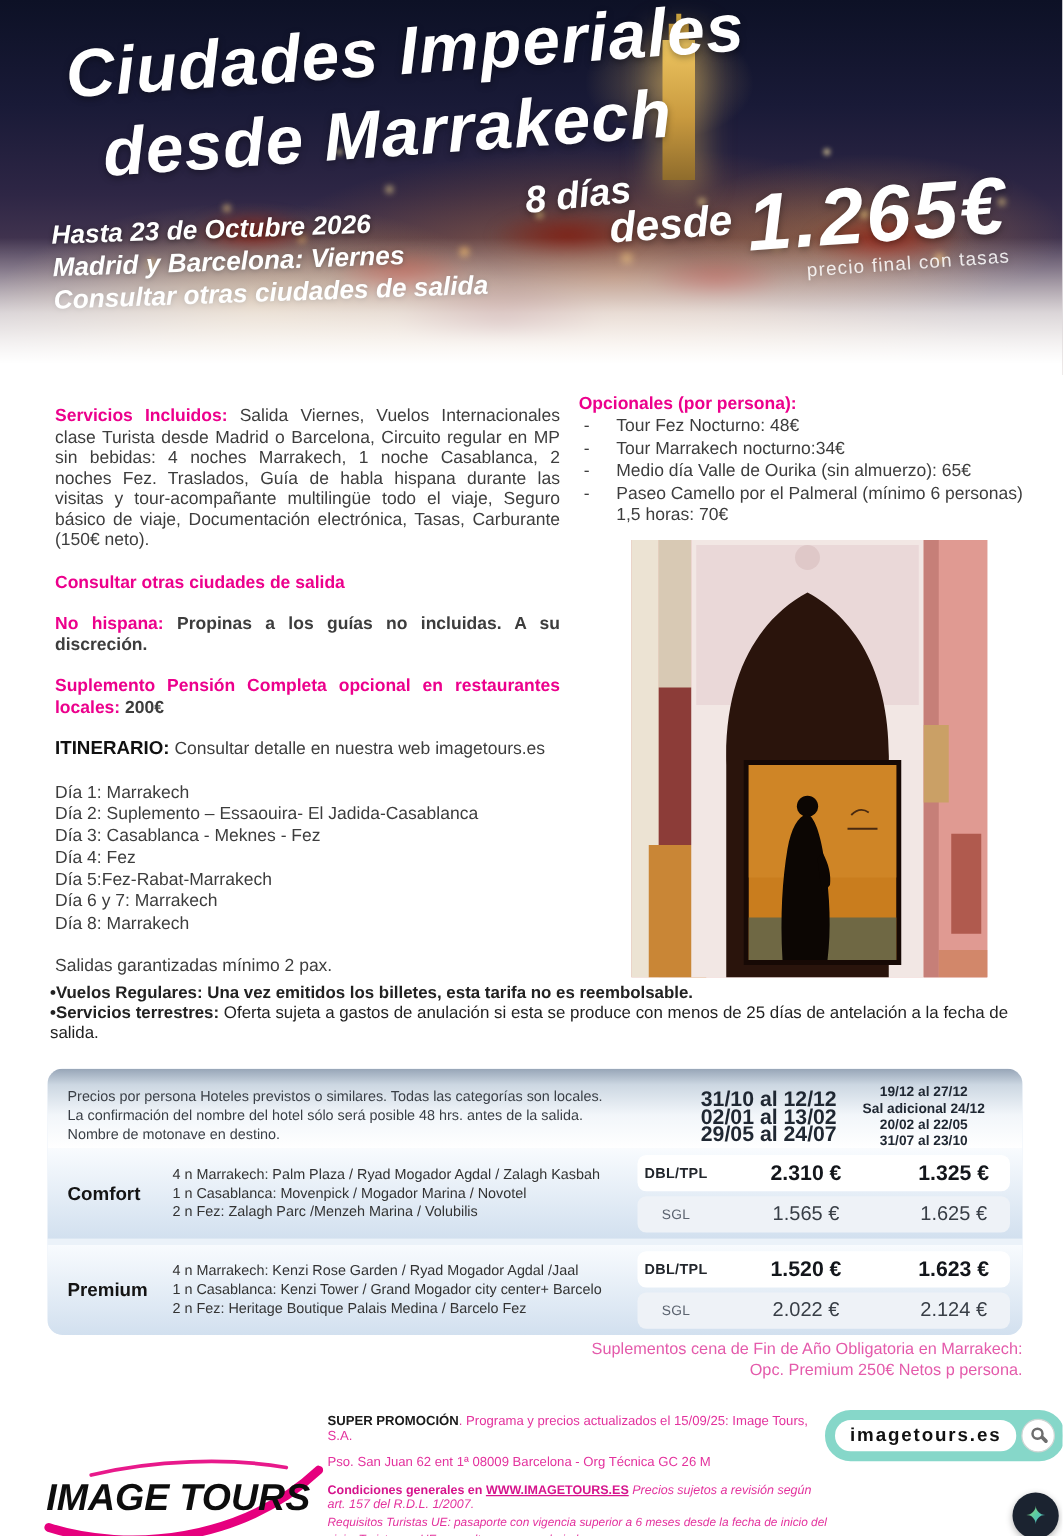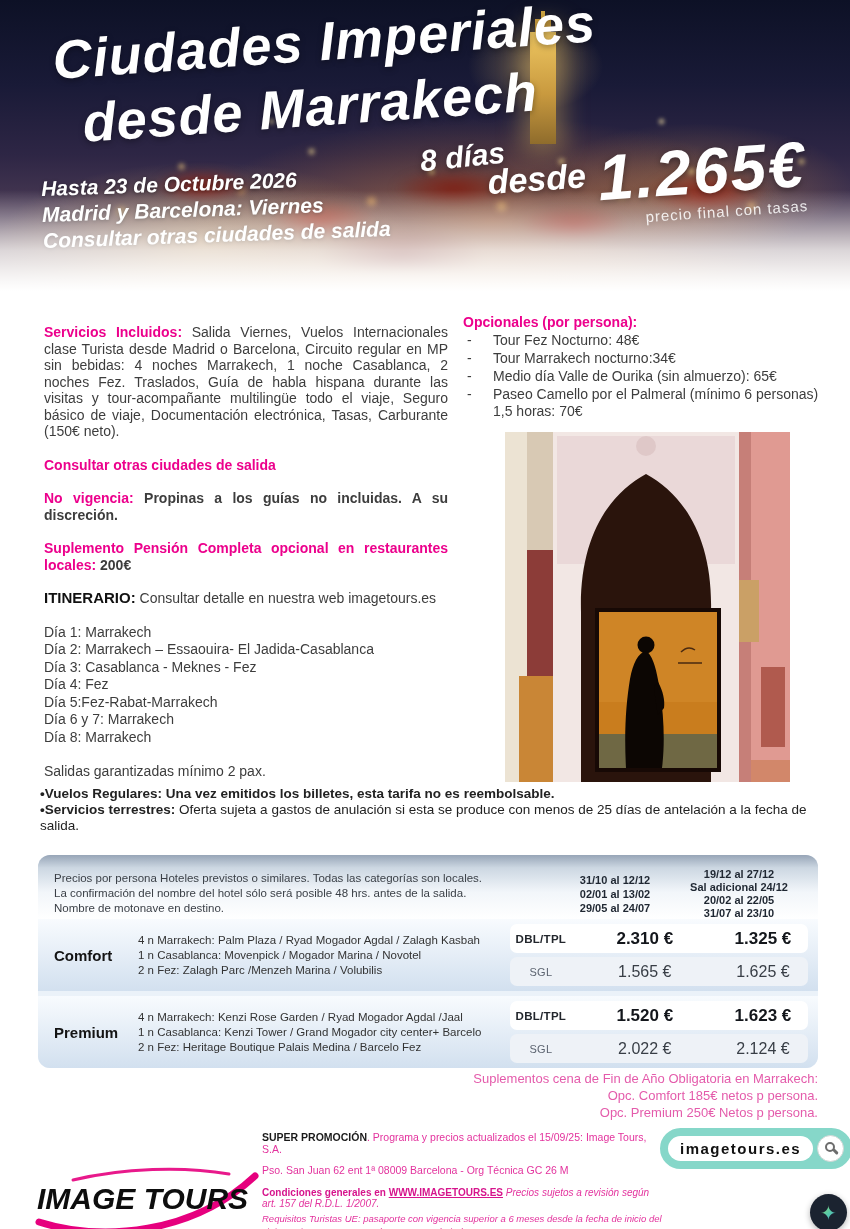--- a/index.html
+++ b/index.html
@@ -80,21 +80,21 @@
   .photo { position:absolute; left:505px; top:432px; width:285px; height:350px; }
 
   .notes { position:absolute; left:40px; top:786px; width:780px; font-size:13.5px; line-height:16px; color:#222; }
 
   
   .ptable { position:absolute; left:38px; top:855px; width:780px; border-radius:12px; overflow:hidden;
     background:#e6eef7; }
   .ptable-head { display:flex; height:64px; padding:8px 14px 4px 16px;
     background: linear-gradient(180deg,#97a5b7 0%,#ccd7e2 20%,#f2f6fa 58%,#ffffff 100%); }
   .ptable-head .intro { font-size:11.5px; line-height:15px; color:#3a3f46; padding-top:8px; width:480px; }
-  .ptable-head .dates1 { width:118px; margin-left:auto; text-align:center; font-weight:bold; font-size:11px; line-height:14px; color:#1f2732; padding-top:10px; }
+  .ptable-head .dates1 { width:118px; margin-left:auto; text-align:center; font-weight:bold; font-size:17px; line-height:14px; color:#1f2732; padding-top:10px; }
   .ptable-head .dates2 { width:130px; text-align:center; font-weight:bold; font-size:11px; line-height:13px; color:#1f2732; padding-top:5px; }
   .prow { display:flex; align-items:center; height:72px; padding:0 10px 0 16px;
     background: linear-gradient(180deg,#f8fbfe 0%,#d2e0ef 100%); }
   .prow + .prow-gap { height:5px; background:#ebf2f9; }
   .prow .cat { width:84px; font-weight:bold; font-size:15px; color:#141414; }
   .prow .hotels { width:370px; font-size:11.5px; line-height:15px; color:#333; }
   .price-panel { margin-left:auto; width:298px; display:flex; flex-direction:column; gap:4px; }
   .price-row { display:flex; align-items:center; height:29px; border-radius:7px; background:#ffffff;gap:28px; }
   .price-row.sgl { background:#eef2f7; }
   .price-row .plabel { width:76px; text-align:center; font-size:11.5px; font-weight:bold; color:#22262c; letter-spacing:.3px; }
@@ -159,29 +159,29 @@
     <div class="note">precio final con tasas</div>
   </div>
   <div class="hero-fade"></div>
 </div>
 
 <div class="left-col">
   <p class="just"><span class="magenta bold">Servicios Incluidos:</span> <span>Salida Viernes, Vuelos Internacionales clase Turista desde Madrid o Barcelona, Circuito regular en MP sin bebidas: 4 noches Marrakech, 1 noche Casablanca, 2 noches Fez. Traslados, Guía de habla hispana durante las visitas y tour-acompañante multilingüe todo el viaje, Seguro básico de viaje, Documentación electrónica, Tasas, Carburante (150€ neto).</span></p>
 
   <p class="magenta bold block-gap">Consultar otras ciudades de salida</p>
 
-  <p class="just block-gap"><span class="magenta bold">No vigencia:</span> <span class="bold">Propinas a los guías no incluidas. A su discreción.</span></p>
+  <p class="just block-gap"><span class="magenta bold">No hispana:</span> <span class="bold">Propinas a los guías no incluidas. A su discreción.</span></p>
 
   <p class="just block-gap"><span class="magenta bold">Suplemento Pensión Completa opcional en restaurantes locales:</span> <span class="bold">200€</span></p>
 
   <p class="block-gap"><span class="bold" style="color:#111;font-size:15px;">ITINERARIO:</span> <span>Consultar detalle en nuestra web imagetours.es</span></p>
 
   <div class="days block-gap">
     <div>Día 1: Marrakech</div>
-    <div>Día 2: Marrakech – Essaouira- El Jadida-Casablanca</div>
+    <div>Día 2: Suplemento – Essaouira- El Jadida-Casablanca</div>
     <div>Día 3: Casablanca - Meknes - Fez</div>
     <div>Día 4: Fez</div>
     <div>Día 5:Fez-Rabat-Marrakech</div>
     <div>Día 6 y 7: Marrakech</div>
     <div>Día 8: Marrakech</div>
   </div>
 
   <p class="block-gap">Salidas garantizadas mínimo 2 pax.</p>
 </div>
 
@@ -285,21 +285,20 @@
         <div class="plabel">SGL</div>
         <div class="pval">2.022 €</div>
         <div class="pval">2.124 €</div>
       </div>
     </div>
   </div>
 </div>
 
 <div class="supplements">
   <div>Suplementos cena de Fin de Año Obligatoria en Marrakech:</div>
-  <div>Opc. Comfort 185€ netos p persona.</div>
   <div>Opc. Premium 250€ Netos p persona.</div>
 </div>
 
 <div class="logo">
   <svg width="230" height="72" viewBox="0 0 230 72">
     <path d="M6 56 C 70 76 160 68 222 10" stroke="#e6007e" stroke-width="7" fill="none" stroke-linecap="round"></path>
     <path d="M40 14 C 90 2 150 0 196 8" stroke="#e6007e" stroke-width="3" fill="none" stroke-linecap="round" opacity="0.9"></path>
   </svg>
   <span class="logo-text">IMAGE TOURS</span>
 </div>

